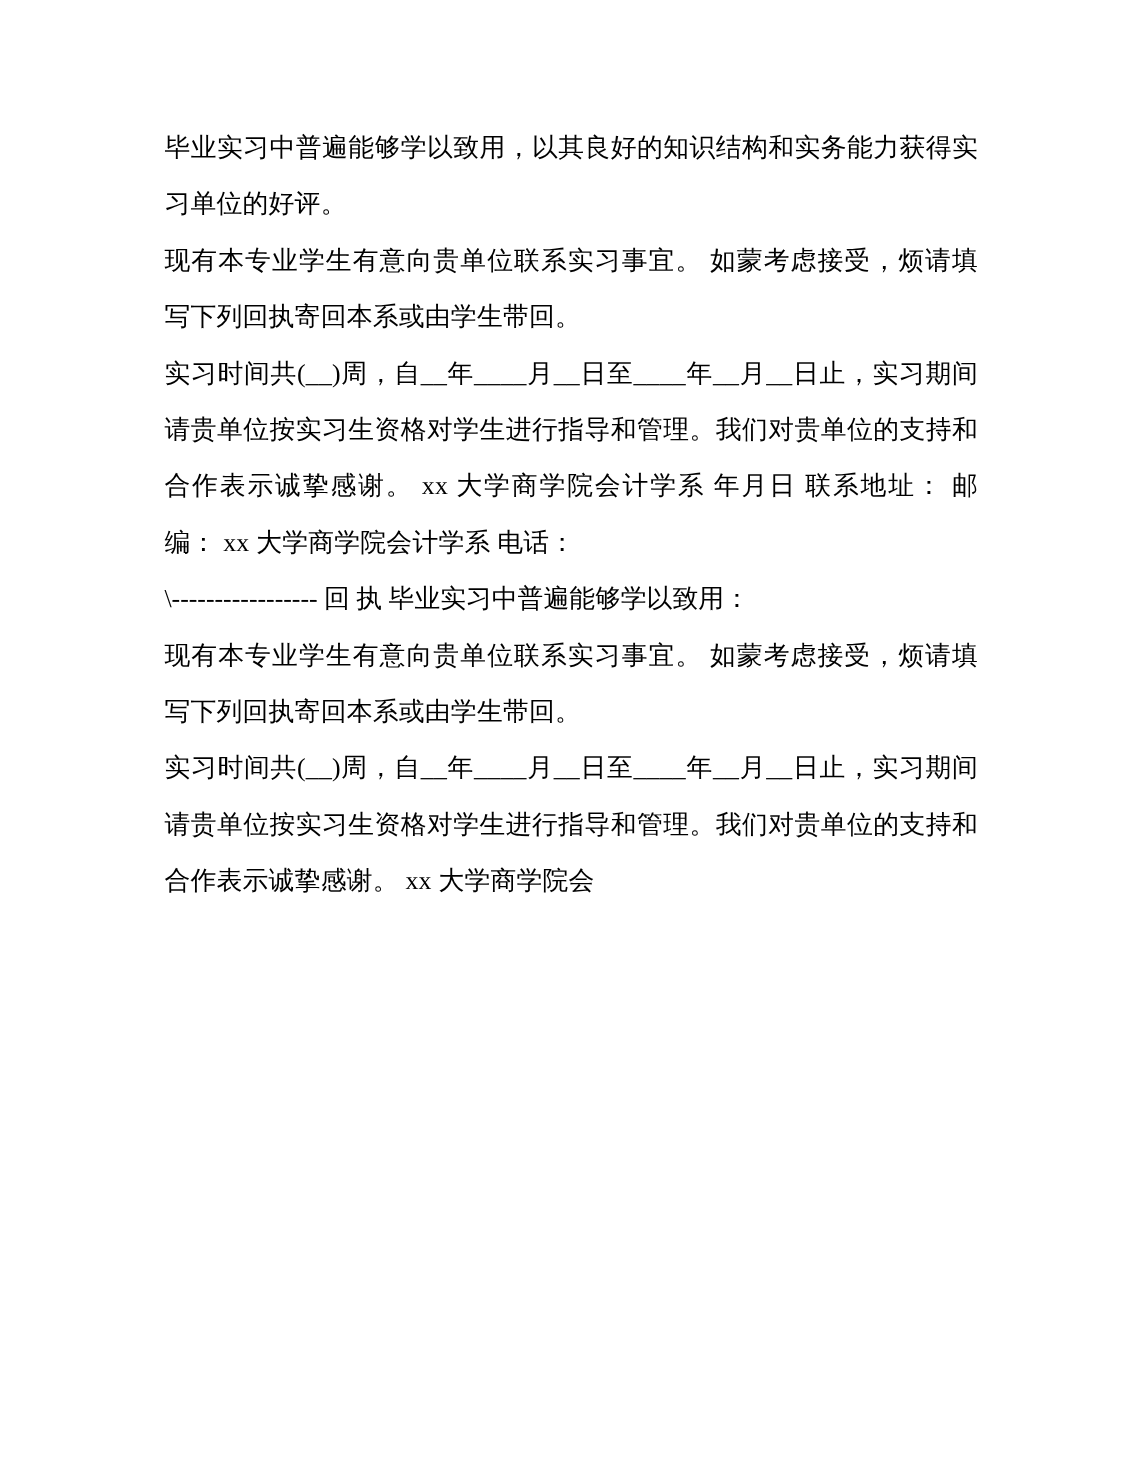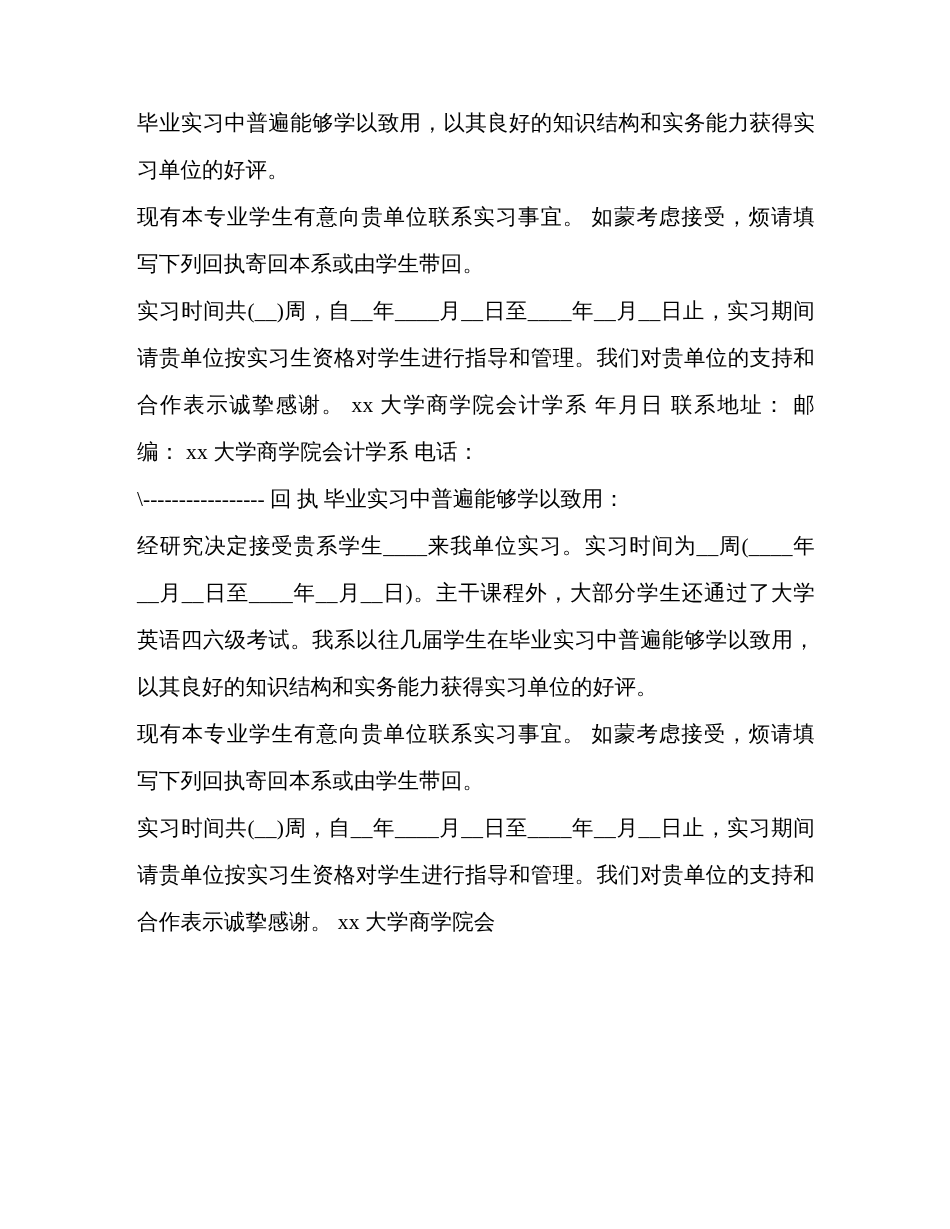--- a/index.html
+++ b/index.html
@@ -39,17 +39,16 @@
 </style>
 </head>
 <body>
 
 <div class="page">
   <div class="doc-body">
     <p class="para">毕业实习中普遍能够学以致用，以其良好的知识结构和实务能力获得实习单位的好评。</p>
     <p class="para">现有本专业学生有意向贵单位联系实习事宜。 如蒙考虑接受，烦请填写下列回执寄回本系或由学生带回。</p>
     <p class="para">实习时间共(__)周，自__年____月__日至____年__月__日止，实习期间请贵单位按实习生资格对学生进行指导和管理。我们对贵单位的支持和合作表示诚挚感谢。 xx 大学商学院会计学系 年月日 联系地址： 邮编： xx 大学商学院会计学系 电话：</p>
     <p class="para receipt-line">\----------------- 回 执 毕业实习中普遍能够学以致用：</p>
-    <p class="para">经研究决定接受贵系学生____来我单位实习。实习时间为__周(____年__月__日至____年__月__日)。主干课程外，大部分学生还通过了大学英语四六级考试。我系以往几届学生在毕业实习中普遍能够学以致用，以其良好的知识结构和实务能力获得实习单位的好评。</p>
     <p class="para">现有本专业学生有意向贵单位联系实习事宜。 如蒙考虑接受，烦请填写下列回执寄回本系或由学生带回。</p>
     <p class="para">实习时间共(__)周，自__年____月__日至____年__月__日止，实习期间请贵单位按实习生资格对学生进行指导和管理。我们对贵单位的支持和合作表示诚挚感谢。 xx 大学商学院会</p>
   </div>
 </div>
 
 </body></html>

